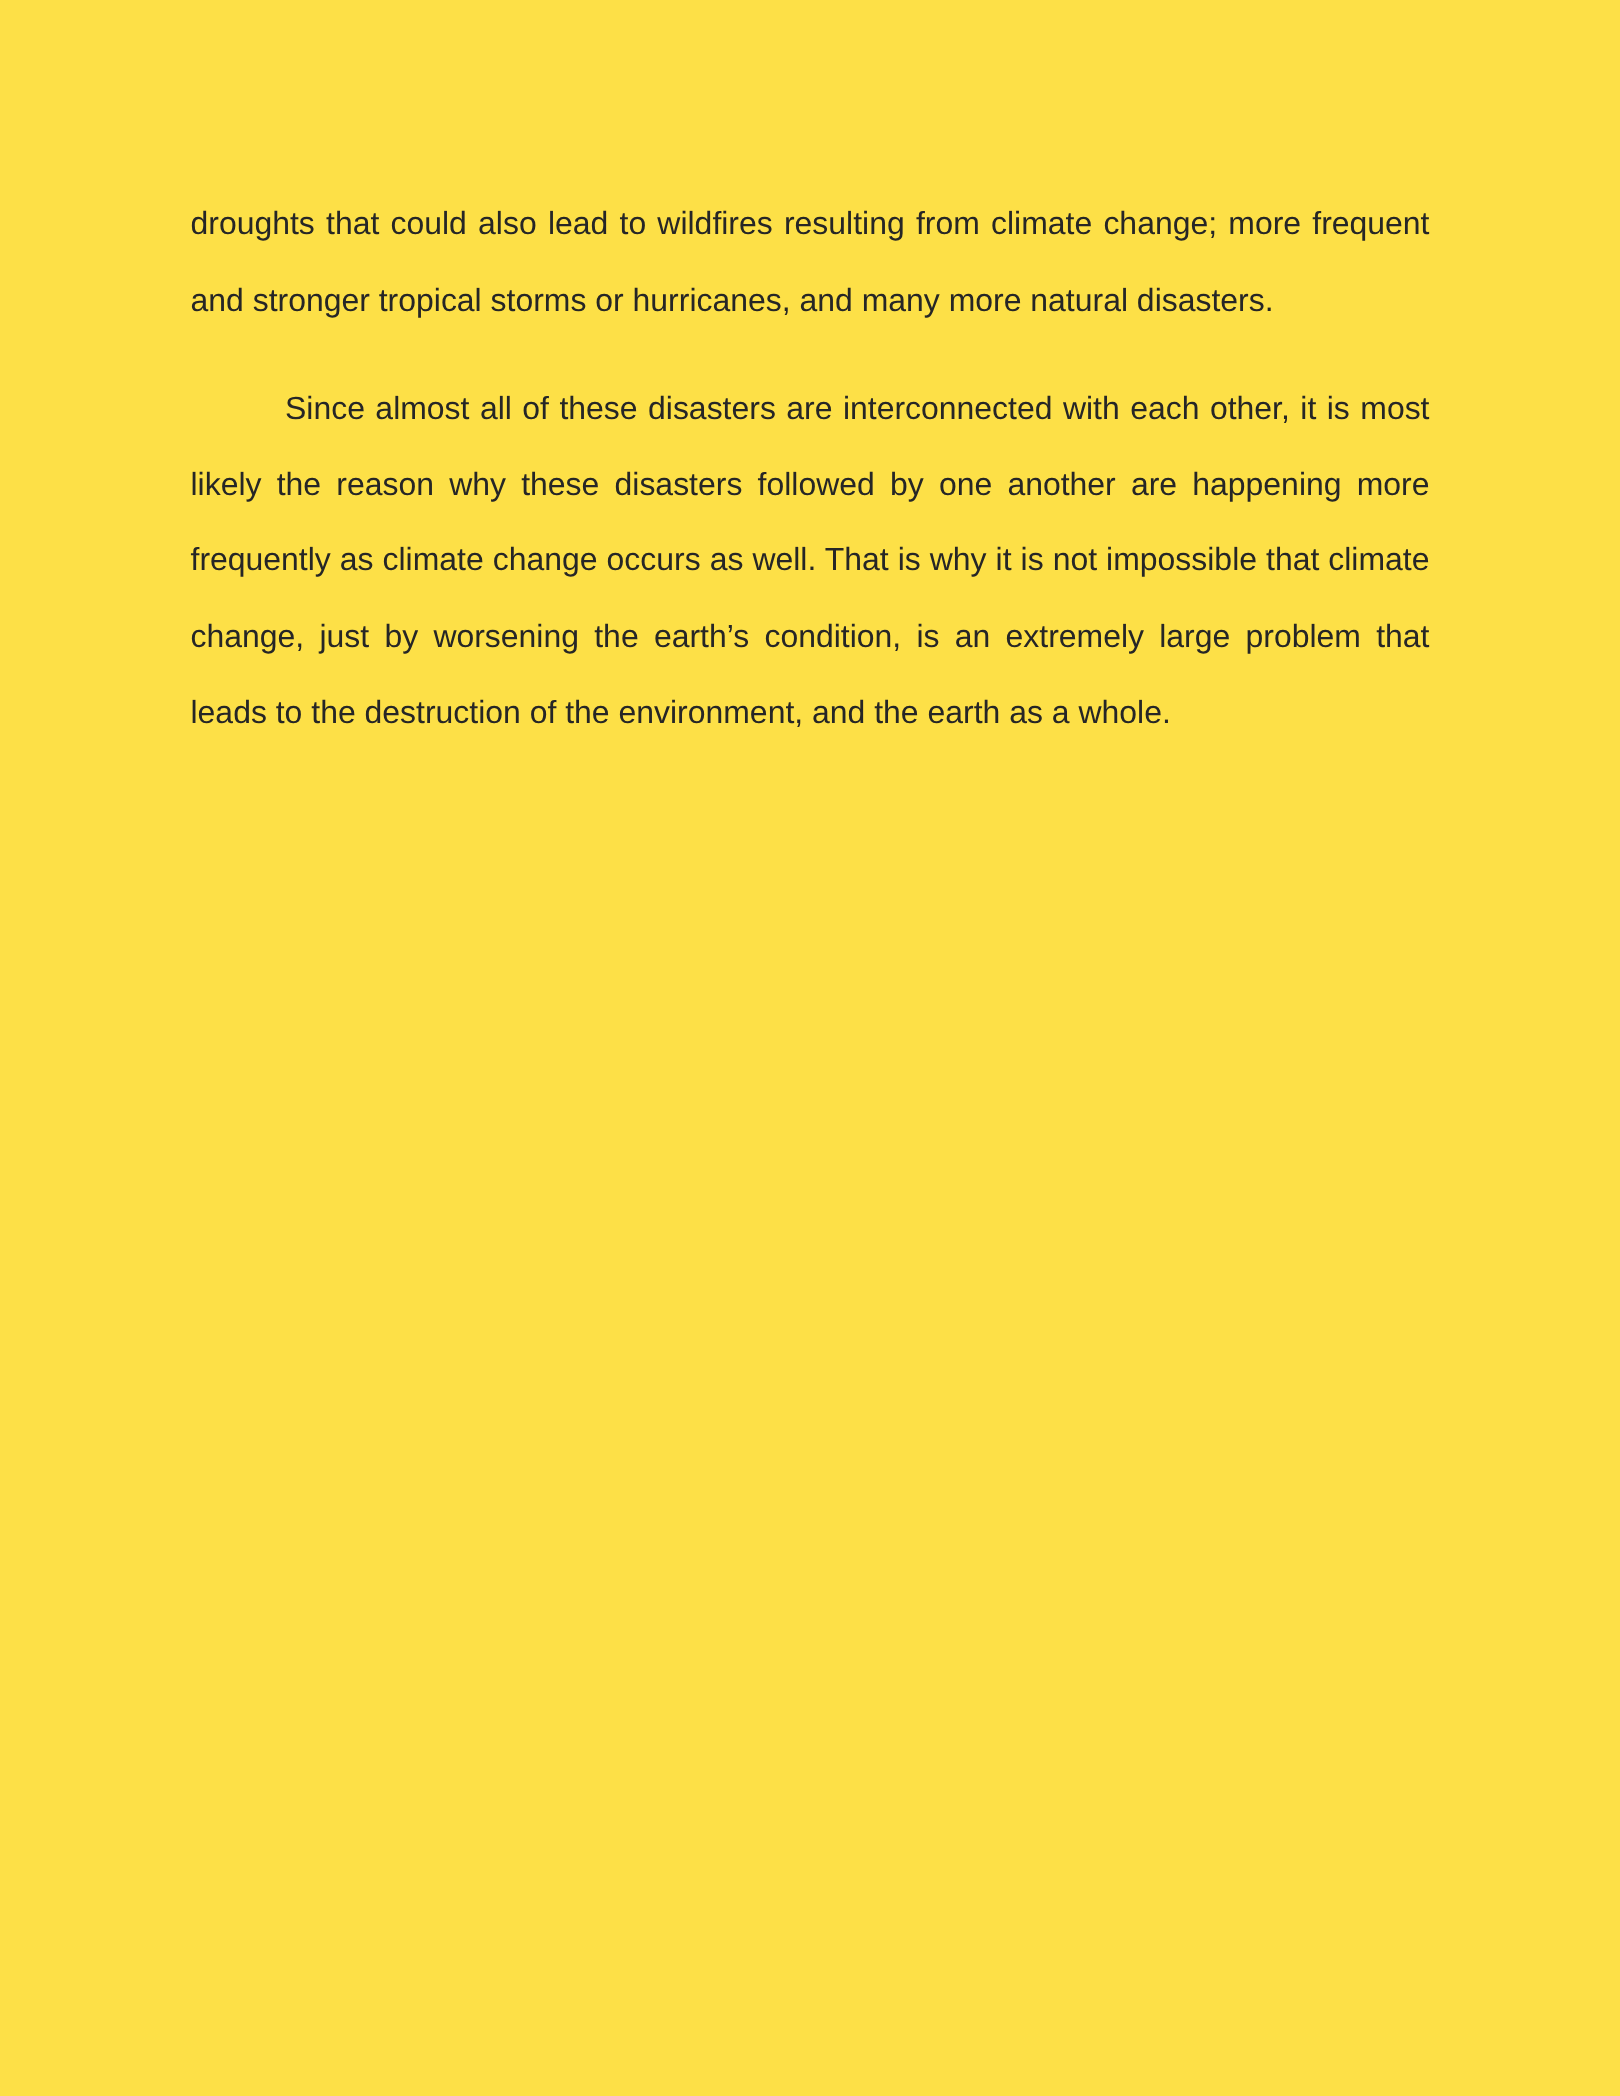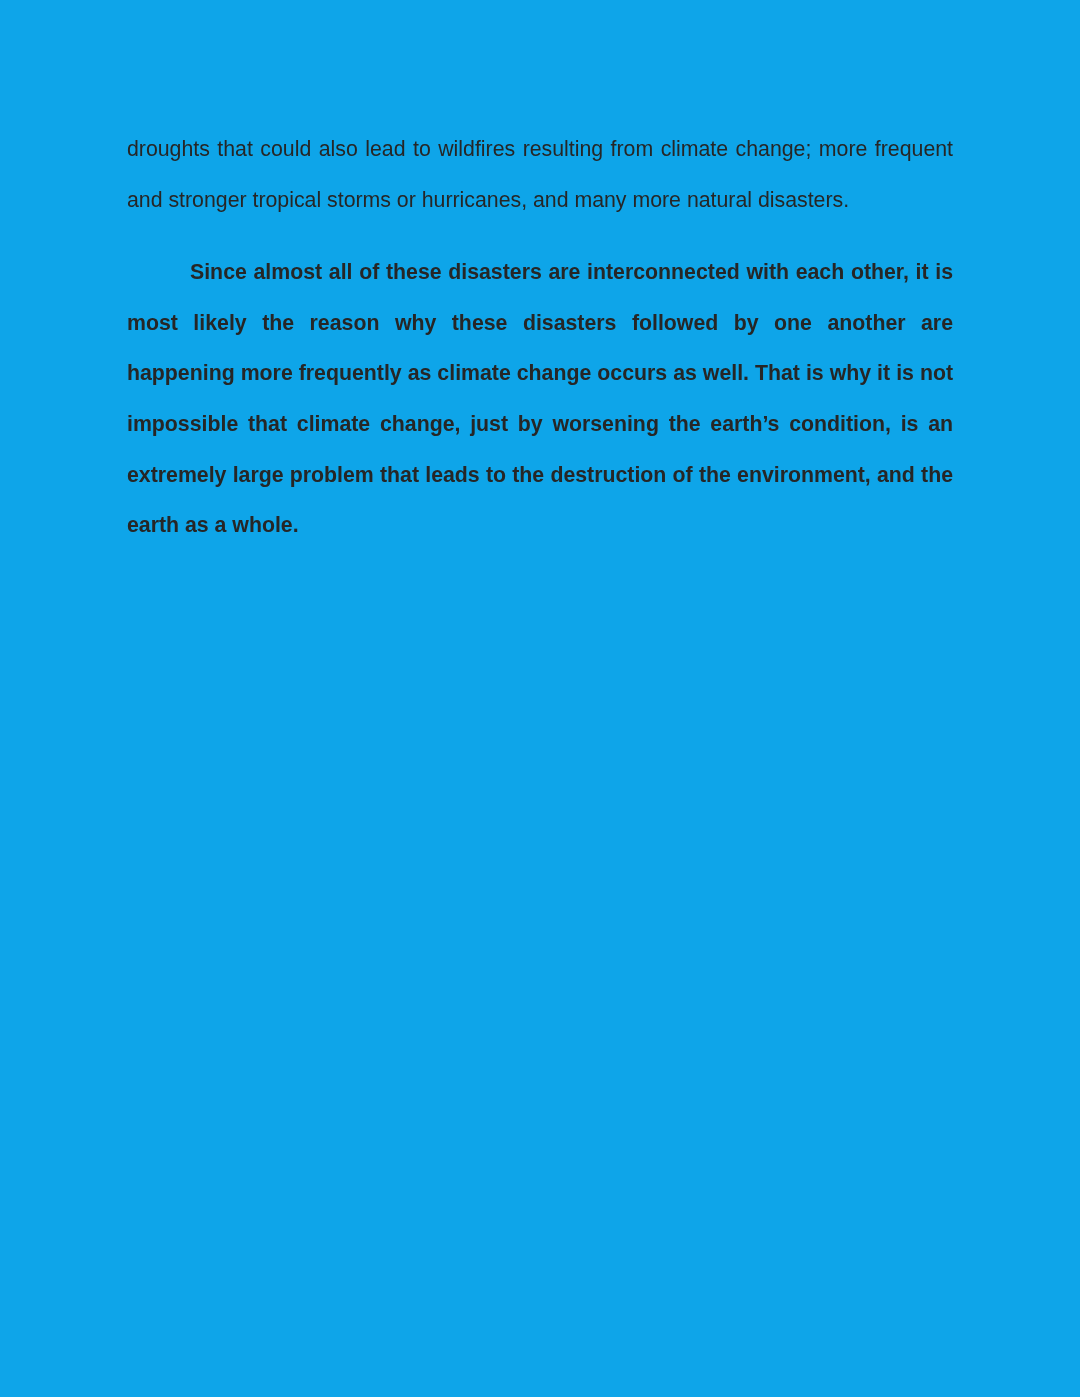--- a/index.html
+++ b/index.html
@@ -12,21 +12,21 @@
       height: 1397px;
       position: relative;
       overflow: hidden;
     }
     .page {
       position: absolute;
       left: 0;
       top: 0;
       width: 1080px;
       height: 1397px;
-      background: #0ea5e9;
+      background: #fde047;
     }
     .body-text {
       position: absolute;
       left: 127px;
       top: 124px;
       width: 826px;
       font-family: "Liberation Sans", sans-serif;
       font-size: 21.3px;
       line-height: 50.6px;
       color: #262626;
@@ -34,21 +34,20 @@
     .para {
       margin: 0;
       text-align: justify;
       text-align-last: left;
     }
     .para + .para {
       margin-top: 22px;
     }
     .para.indent {
       text-indent: 63px;
-      font-weight: bold;
     }
   </style>
 </head>
 <body>
 
 <div class="page">
   <div class="body-text">
     <p class="para">droughts that could also lead to wildfires resulting from climate change; more frequent and stronger tropical storms or hurricanes, and many more natural disasters.</p>
     <p class="para indent">Since almost all of these disasters are interconnected with each other, it is most likely the reason why these disasters followed by one another are happening more frequently as climate change occurs as well. That is why it is not impossible that climate change, just by worsening the earth’s condition, is an extremely large problem that leads to the destruction of the environment, and the earth as a whole.</p>
   </div>

